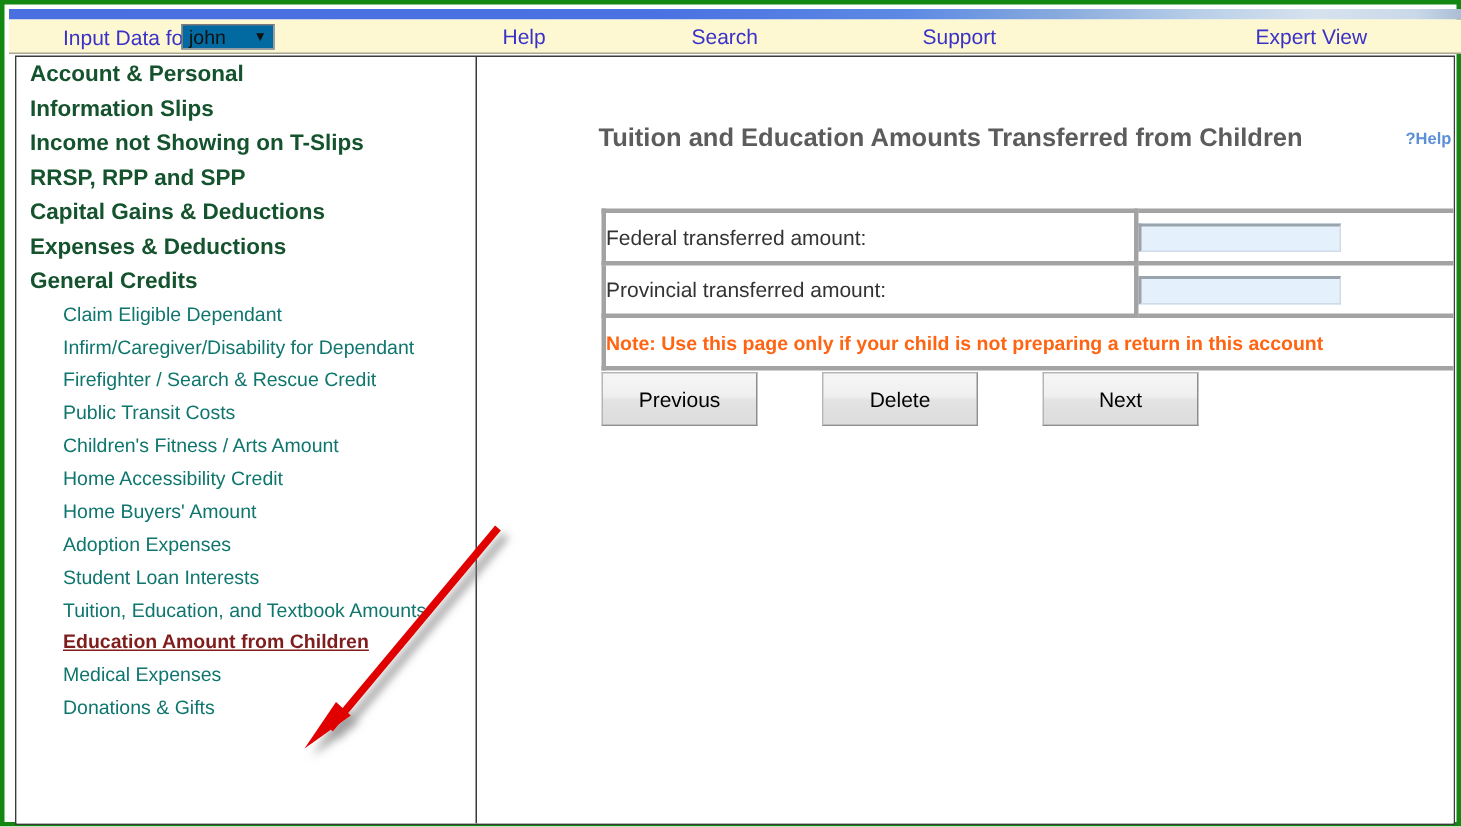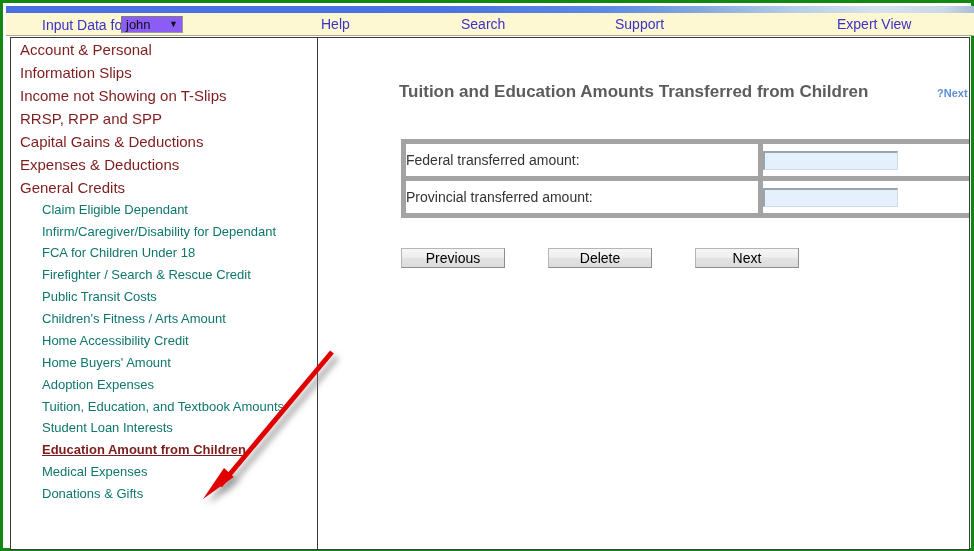--- a/index.html
+++ b/index.html
@@ -37,21 +37,21 @@
     cursor:pointer;
   }
   #label-input-data{
     position:absolute;left:9px;top:4px;
     font-size:14px;color:#3a32c8;white-space:nowrap;margin-left:27px;
   }
   #user-select{
     position:absolute;left:115px;top:3px;
     width:62px;height:17px;
     box-sizing:border-box;
-    background:#8b5cf6;
+    background:#0369a1;
     border:1px solid #9a9a9a;
     border-top-color:#7c7c7c;border-left-color:#7c7c7c;
     font-size:13px;color:#111111;
     padding:0 6px;
     cursor:pointer;
   }
   #user-select .sel-value{
     position:absolute;left:4px;top:0px;line-height:15px;
   }
   #user-select .sel-arrow{
@@ -66,21 +66,21 @@
     overflow:hidden;
   }
   #sidebar{
     position:absolute;left:0;top:0;width:307px;height:511px;
     box-sizing:border-box;
     border-right:1px solid #3b3b3b;
     background:#ffffff;
     overflow:hidden;
   }
   .side-head{
-    font-size:15px;font-weight:normal;color:#7f1d1d;
+    font-size:15px;font-weight:bold;color:#14532d;
     padding:0 0 0 9px;
     line-height:23px;
     white-space:nowrap;
   }
   .side-link{
     font-size:13px;color:#0f766e;
     padding:0 6px 0 31px;
     line-height:22px;
     white-space:normal;
     cursor:pointer;
@@ -103,21 +103,21 @@
     position:absolute;left:618px;top:49px;
     font-size:11px;font-weight:bold;color:#5b8fd6;
     white-space:nowrap;cursor:pointer;
   }
   #form-table{
     position:absolute;left:82px;top:101px;width:566px;
     border-collapse:collapse;
     table-layout:fixed;
   }
   #form-table td{
-    border:5px solid #a3a3a3;
+    border:3px solid #a3a3a3;
     padding:0;
     height:32px;
     vertical-align:middle;
   }
   td.label-cell{
     width:352px;
     font-size:14px;color:#333333;
     padding-left:7px;
   }
   td.input-cell{
@@ -141,21 +141,21 @@
     font-size:13px;font-weight:bold;color:#ff6412;
     padding-left:7px;
     height:25px;
     white-space:nowrap;
   }
   #button-row{
     position:absolute;left:82px;top:210px;width:566px;height:26px;
   }
   .form-button{
     position:absolute;top:0;
-    height:20px;
+    height:36px;
     box-sizing:border-box;
     background:linear-gradient(to bottom,#f6f6f6 0%,#efefef 45%,#e3e3e3 52%,#dcdcdc 100%);
     border:1px solid #8e8e8e;
     border-top-color:#b5b5b5;border-left-color:#b5b5b5;
     font-family:"Liberation Sans", sans-serif;
     font-size:14px;color:#000000;
     cursor:pointer;
     padding:0;
   }
   #btn-previous{left:-0px;width:104px;}
@@ -175,72 +175,74 @@
   <div id="banner-strip"></div>
 
   <div id="topbar">
     <span id="label-input-data">Input Data for:</span>
 
     <div id="user-select">
       <span class="sel-value">john</span>
       <span class="sel-arrow">▼</span>
     </div>
 
-    <a class="nav-link" style="left:315px;text-align:right;">Help</a>
+    <a class="nav-link" style="left:329px;text-align:right;">Help</a>
     <a class="nav-link" style="left:455px;">Search</a>
     <a class="nav-link" style="left:609px;">Support</a>
     <a class="nav-link" style="left:831px;">Expert View</a>
   </div>
 
   <div id="main-panel">
 
     <div id="sidebar">
       <div class="side-head">Account &amp; Personal</div>
       <div class="side-head">Information Slips</div>
       <div class="side-head">Income not Showing on T-Slips</div>
       <div class="side-head">RRSP, RPP and SPP</div>
       <div class="side-head">Capital Gains &amp; Deductions</div>
       <div class="side-head">Expenses &amp; Deductions</div>
       <div class="side-head">General Credits</div>
 
       <div class="side-link">Claim Eligible Dependant</div>
       <div class="side-link two-line">Infirm/Caregiver/Disability for Dependant</div>
-      <div class="side-link">FCA for Children Under 18</div>
       <div class="side-link">Firefighter / Search &amp; Rescue Credit</div>
       <div class="side-link">Public Transit Costs</div>
       <div class="side-link">Children's Fitness / Arts Amount</div>
       <div class="side-link">Home Accessibility Credit</div>
       <div class="side-link">Home Buyers' Amount</div>
       <div class="side-link">Adoption Expenses</div>
+      <div class="side-link">Student Loan Interests</div>
       <div class="side-link two-line">Tuition, Education, and Textbook Amounts</div>
-      <div class="side-link">Student Loan Interests</div>
       <div class="side-link active">Education Amount from Children</div>
       <div class="side-link">Medical Expenses</div>
       <div class="side-link">Donations &amp; Gifts</div>
     </div>
 
     <div id="content">
 
       <div id="page-title">Tuition and Education Amounts Transferred from Children</div>
-      <a id="help-link">?Next</a>
+      <a id="help-link">?Help</a>
 
       <table id="form-table">
         <tbody>
             <tr>
           <td class="label-cell">Federal transferred amount:</td>
           <td class="input-cell">
             <input class="money-input" type="text" value="" style="">
           </td>
         </tr>
         <tr>
           <td class="label-cell">Provincial transferred amount:</td>
           <td class="input-cell">
             <input class="money-input" type="text" value="" style="">
           </td>
         </tr>
+        <tr>
+          <td class="note-cell" colspan="2">Note: Use this page only if your child is not preparing a return in this account</td>
+        </tr>
       </tbody>
         </table>
 
       <div id="button-row">
         <button id="btn-previous" class="form-button">Previous</button>
         <button id="btn-delete" class="form-button">Delete</button>
         <button id="btn-next" class="form-button">Next</button>
       </div>
 
     </div>

